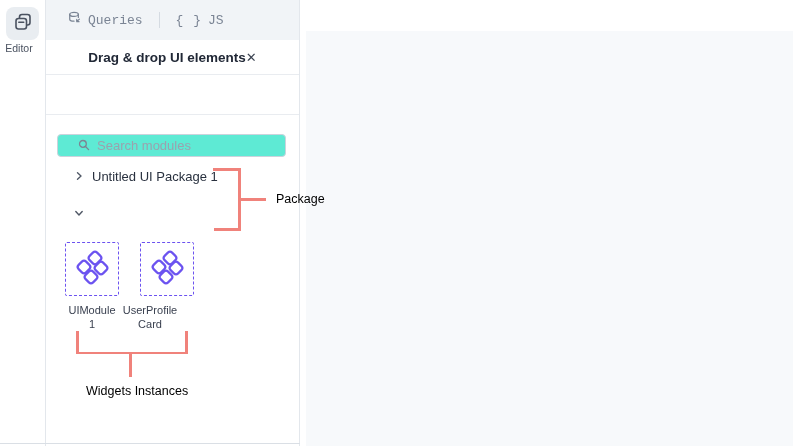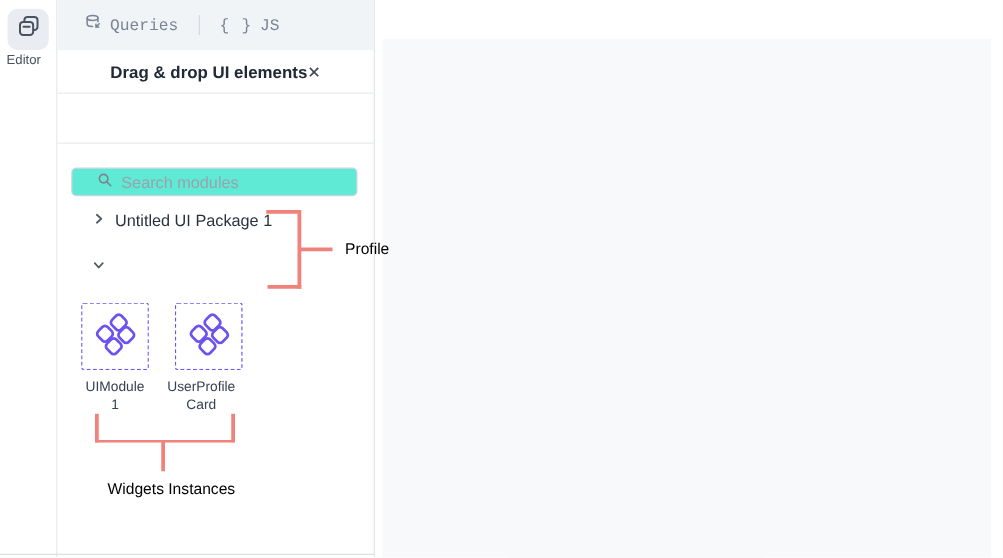--- a/index.html
+++ b/index.html
@@ -179,34 +179,34 @@
             </g>
           <g transform="translate(27,19) rotate(45)">
               <rect x="-5.3" y="-5.3" width="10.6" height="10.6" rx="3"></rect>
             </g>
           <g transform="translate(17,28) rotate(45)">
               <rect x="-5.3" y="-5.3" width="10.6" height="10.6" rx="3"></rect>
             </g>
         </svg>
       </span>
     </div>
-    <div class="module-label" style="left:87px;">UserProfileCard</div>
+    <div class="module-label" style="left:76px;">UserProfileCard</div>
   </div>
 
   <div class="canvas">
     <div class="canvas-surface"></div>
   </div>
 
   <div class="bottom-edge"></div>
 
   <div class="ann-line" style="left:213px; top:168px; width:27px; height:2.5px;"></div>
   <div class="ann-line" style="left:238px; top:168px; width:2.5px; height:63px;"></div>
   <div class="ann-line" style="left:240px; top:198px; width:26px; height:2.5px;"></div>
   <div class="ann-line" style="left:214px; top:228px; width:27px; height:2.5px;"></div>
-  <div class="ann-label" style="left:276px; top:192px;">Profile</div>
+  <div class="ann-label" style="left:276px; top:192px;">Package</div>
 
   <div class="ann-line" style="left:76px; top:331px; width:2.5px; height:23px;"></div>
   <div class="ann-line" style="left:185px; top:331px; width:2.5px; height:23px;"></div>
   <div class="ann-line" style="left:76px; top:351.5px; width:111px; height:2.5px;"></div>
   <div class="ann-line" style="left:129px; top:351.5px; width:2.5px; height:25px;"></div>
   <div class="ann-label" style="left:86px; top:384px;">Widgets Instances</div>
 
 </div>
 
 </body></html>

